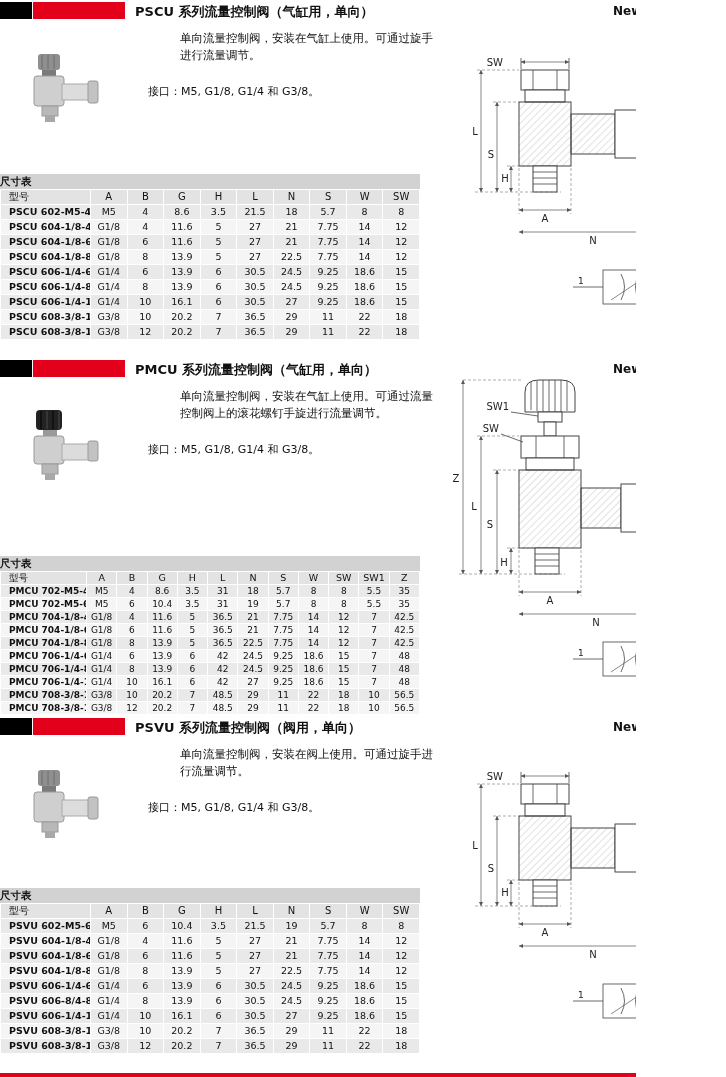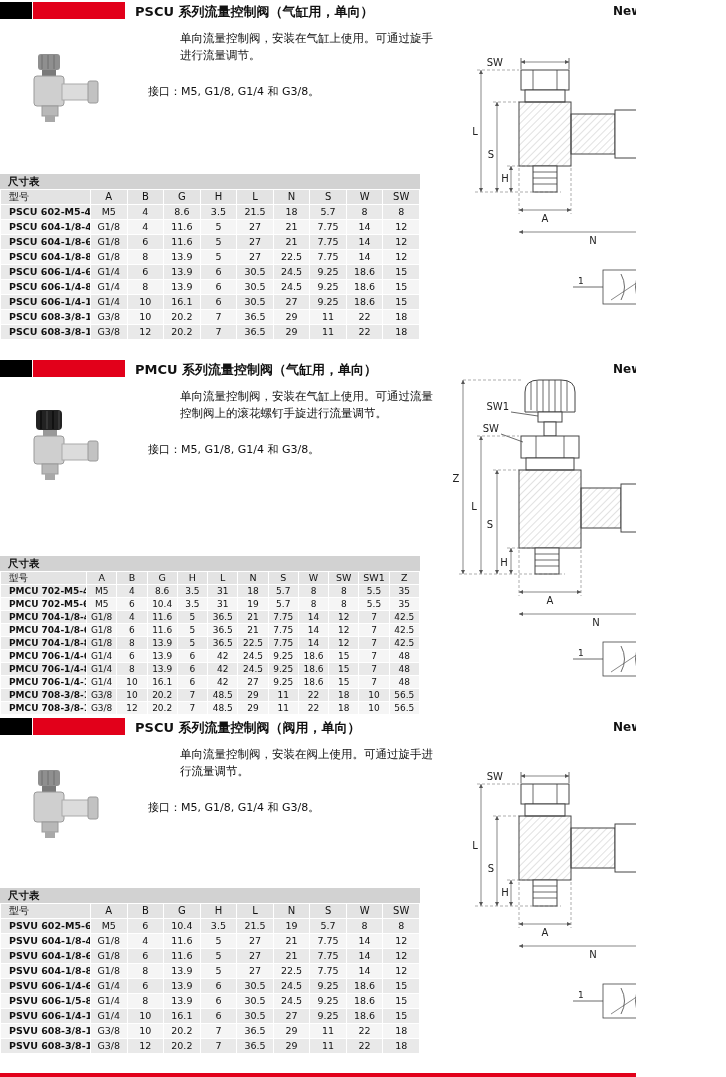--- a/index.html
+++ b/index.html
@@ -17,21 +17,21 @@
   .title { position:absolute; left:135px; top:3px; font-size:13px; font-weight:bold; white-space:nowrap; }
   .newlabel { position:absolute; left:613px; top:4px; font-size:12px; font-weight:bold; }
   .corner { position:absolute; right:0; top:0; width:62px; height:28px; background:#e2001a;
             clip-path:polygon(0 0, 100% 0, 100% 100%); }
 
   .photo { position:absolute; left:8px; top:48px; }
   .desc  { position:absolute; left:148px; top:30px; width:258px; font-size:11.5px; line-height:17px;margin-left:32px; }
   .ports { position:absolute; left:148px; top:84px; font-size:11px; white-space:nowrap; }
 
   .ttitle { position:absolute; left:0; width:420px; height:15px; background:#d2d2d2;
-            font-size:10.5px; font-weight:bold; line-height:15px; padding-left:8px; }
+            font-size:10.5px; font-weight:bold; line-height:15px; }
   .sec1 .ttitle { top:174px; } .sec2 .ttitle { top:198px; } .sec3 .ttitle { top:172px; }
 
   table.dims { position:absolute; left:0; width:420px; border-collapse:collapse; table-layout:fixed; font-size:9.5px; }
   .sec1 table.dims { top:189px; } .sec2 table.dims { top:213px; } .sec3 table.dims { top:187px; }
   .dims th, .dims td { border:1px solid #fff; text-align:center; padding:0; height:14px; line-height:14px;
                        overflow:hidden; white-space:nowrap; }
   .dims th { background:#e3e3e3; font-weight:normal; font-size:10px; }
   .dims th:first-child, .dims td:first-child { text-align:left; padding-left:8px; width:90px; }
   .dims td:first-child { font-weight:bold; }
   .dims tbody tr:nth-child(odd) td  { background:#e9e9e9; }
@@ -554,21 +554,21 @@
         <text font-size="9" x="153" y="286">1</text>
         <text font-size="9" x="252" y="286">2</text>
         <text font-size="10" font-style="italic" x="238" y="270">RP02</text>
       </g>
     </svg>
   </div>
 
   <div class="sec sec3">
     <div class="band-black"></div>
     <div class="band-red"></div>
-    <div class="title">PSCU 系列流量控制阀（阀用，单向）</div>
+    <div class="title">PSVU 系列流量控制阀（阀用，单向）</div>
     <div class="newlabel">New M5</div>
     <div class="corner"></div>
 
     <div class="photo">
       <svg width="100" height="85" viewBox="0 0 100 85">
         <rect x="30" y="6" width="22" height="16" rx="3" fill="#8f8f8f"></rect>
         <line x1="34" y1="7" x2="34" y2="21" stroke="#6f6f6f"></line>
         <line x1="40" y1="7" x2="40" y2="21" stroke="#6f6f6f"></line>
         <line x1="46" y1="7" x2="46" y2="21" stroke="#6f6f6f"></line>
         <rect x="34" y="22" width="14" height="6" fill="#7a7a7a"></rect>
@@ -654,21 +654,21 @@
             <td>6</td>
             <td>13.9</td>
             <td>6</td>
             <td>30.5</td>
             <td>24.5</td>
             <td>9.25</td>
             <td>18.6</td>
             <td>15</td>
           </tr>
           <tr>
-            <td>PSVU 606-1/5-8</td>
+            <td>PSVU 606-8/4-8</td>
             <td>G1/4</td>
             <td>8</td>
             <td>13.9</td>
             <td>6</td>
             <td>30.5</td>
             <td>24.5</td>
             <td>9.25</td>
             <td>18.6</td>
             <td>15</td>
           </tr>

